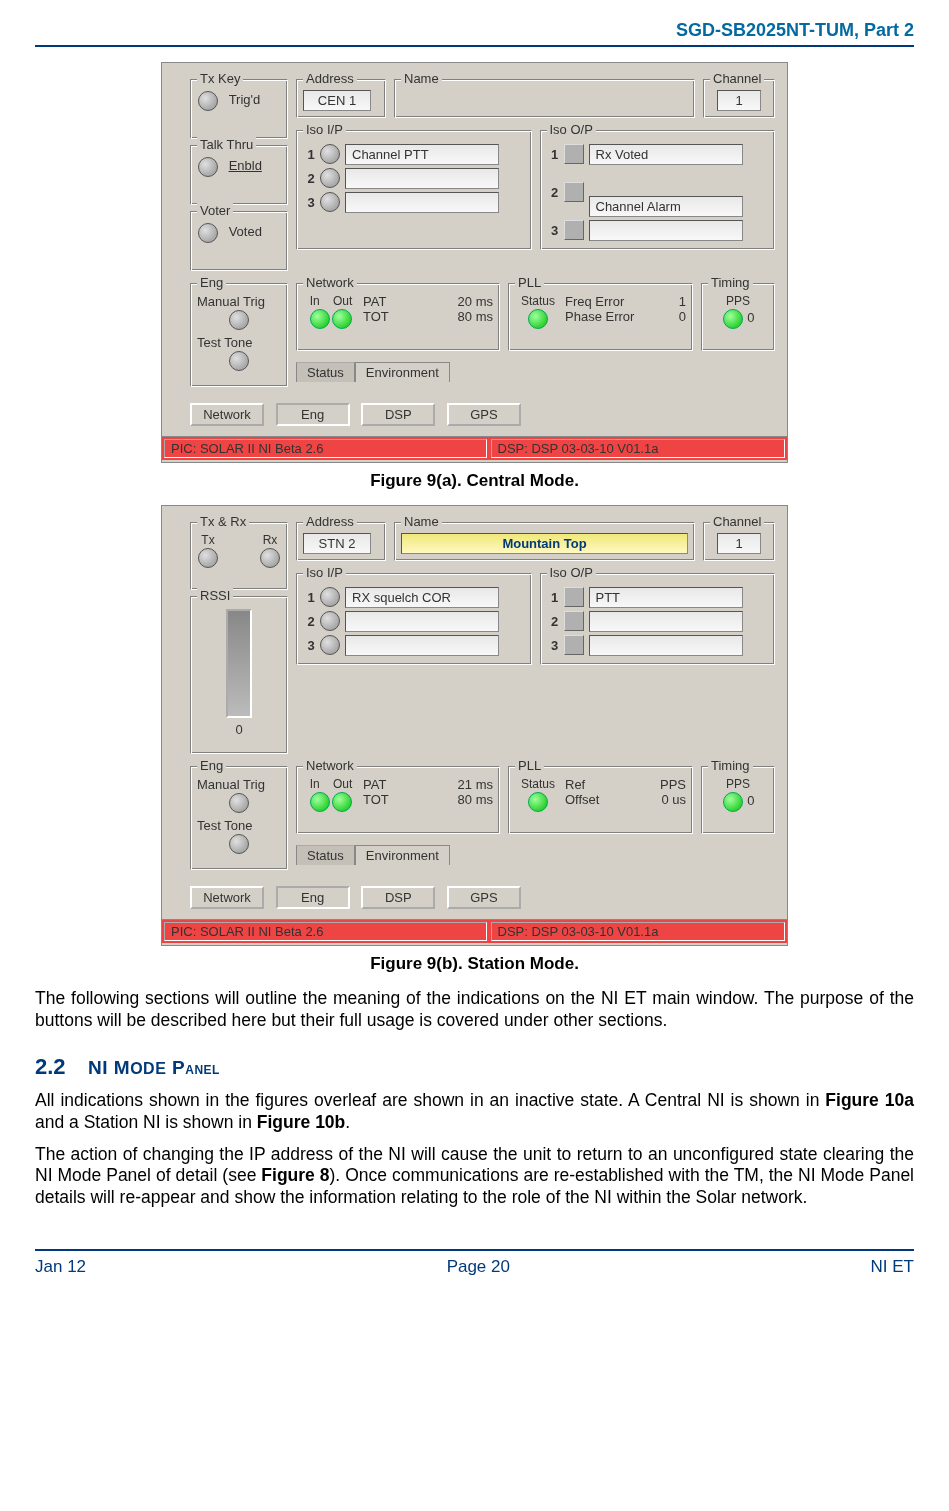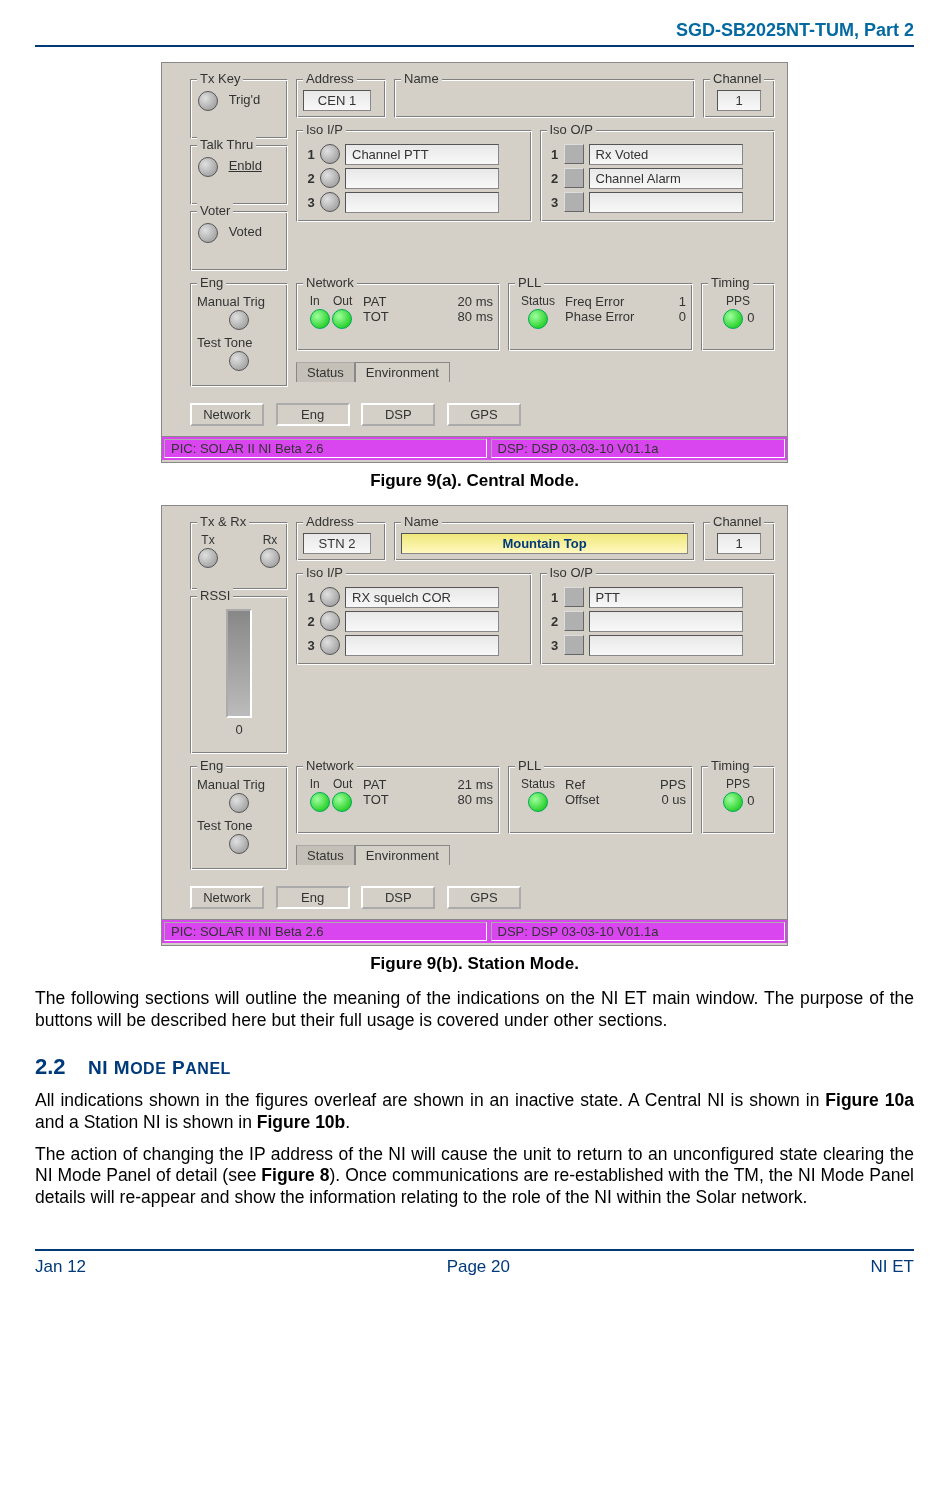--- a/index.html
+++ b/index.html
@@ -124,21 +124,21 @@
     padding: 2px 10px;
     font-size: 13px;
     position: relative;
     top: 1px;
   }
   .wtab.inactive { background: #c4c0b8; border-top-color:#aaa; }
   .status-bar {
     border-top: 1px solid #888;
     display: flex;
     font-size: 13px;
-    background: #d946ef;
+    background: #ef4444;
     justify-content: space-between;
   }
   .status-cell {
     border: 1px inset #fff;
     padding: 1px 6px;
     margin: 2px;
   }
   .iso-row { display: flex; align-items: center; margin: 2px 0; }
   .iso-row .num { font-weight: bold; width: 16px; text-align: center; }
   .caption {
@@ -239,21 +239,21 @@
             <div class="group" style="flex:1;">
               <div class="group-title">Iso O/P</div>
               <div class="iso-row">
                   <span class="num">1</span>
                   <span class="led-sq"></span>
                   <span class="txt-box" style="width:140px;margin-left:4px;">Rx Voted</span>
                 </div>
               <div class="iso-row">
                   <span class="num">2</span>
                   <span class="led-sq"></span>
-                  <span class="txt-box" style="width:140px;margin-left:4px;">Channel Alarm</span>
+                  <span class="txt-box" style="width:140px;margin-left:4px;margin-top:29px;">Channel Alarm</span>
                 </div>
               <div class="iso-row">
                   <span class="num">3</span>
                   <span class="led-sq"></span>
                   <span class="txt-box" style="width:140px;margin-left:4px;height:15px;"></span>
                 </div>
             </div>
           </div>
         </div>
       </div>
@@ -486,21 +486,21 @@
       <div class="status-cell" style="flex:1.1;">PIC: SOLAR II NI Beta 2.6</div>
       <div class="status-cell" style="flex:1;">DSP: DSP 03-03-10 V01.1a</div>
     </div>
   </div>
   <div class="caption">Figure 9(b).  Station Mode.</div>
 
   <div class="body-text">The following sections will outline the meaning of the indications on the NI ET main window.  The purpose of the buttons will be described here but their full usage is covered under other sections.</div>
 
   <div class="section-head">
     <span class="num">2.2</span>
-    <span class="title">NI M<span style="font-size:16px;">ODE</span> P<span style="font-size:16px;">ANEL</span></span>
+    <span class="title">NI M<span style="font-size:16px;">ODE</span> P<span style="font-size:12px;">ANEL</span></span>
   </div>
 
   <div class="body-text">
     <span>All indications shown in the figures overleaf are shown in an inactive state.  A Central NI is shown in </span><b>Figure 10a</b><span> and a Station NI is shown in </span><b>Figure 10b</b><span>.</span>
   </div>
 
   <div class="body-text">
     <span>The action of changing the IP address of the NI will cause the unit to return to an unconfigured state clearing the NI Mode Panel of detail (see </span><b>Figure 8</b><span>).  Once communications are re-established with the TM, the NI Mode Panel details will re-appear and show the information relating to the role of the NI within the Solar network.</span>
   </div>
 

